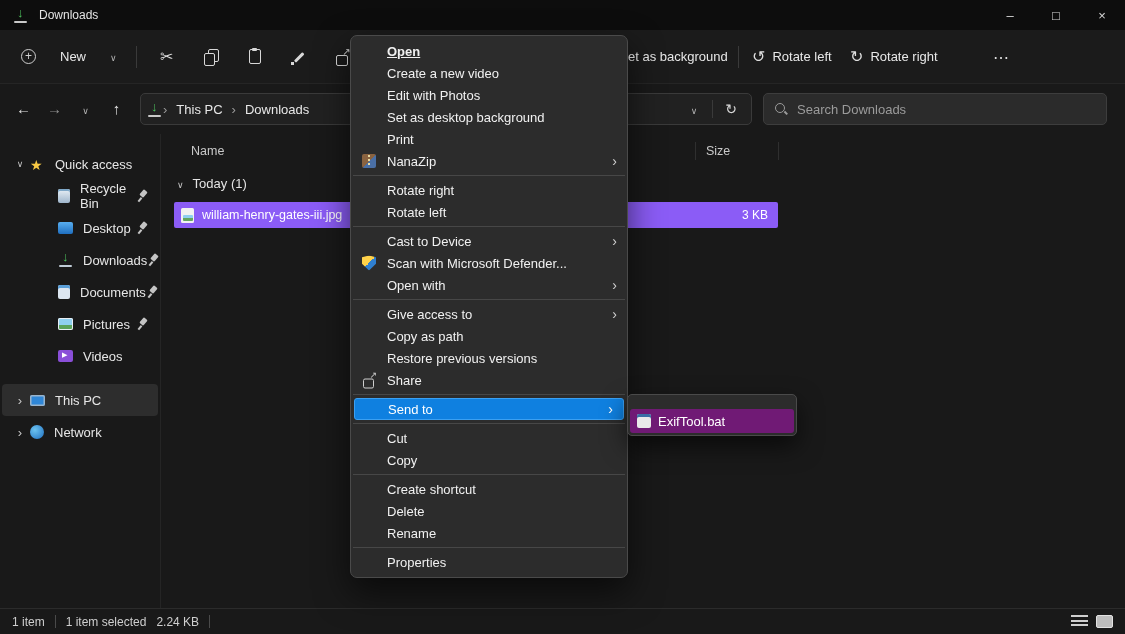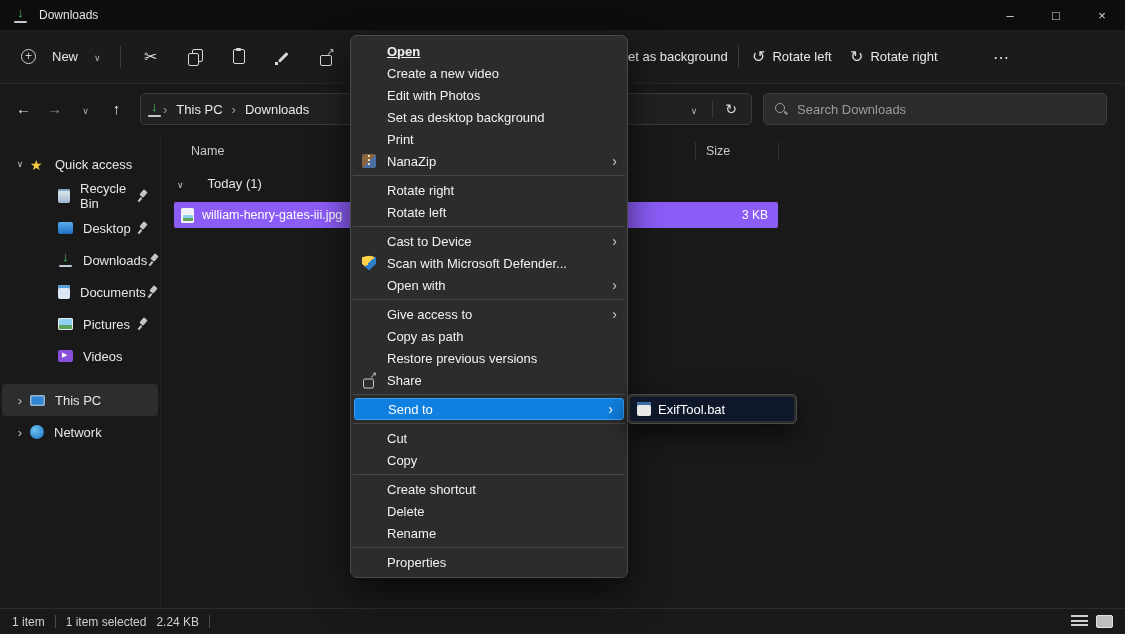--- a/index.html
+++ b/index.html
@@ -17,21 +17,21 @@
   .tb-title { margin-left:10px; font-size:12px; color:#e4e4e4; }
   .tb-controls { margin-left:auto; display:flex; height:100%; }
   .tb-btn { width:46px; height:100%; display:flex; align-items:center; justify-content:center; font-size:13px; color:#d8d8d8; }
 
   .ic-dl { width:16px; height:15px; }
   .ic-dl::before { content:"↓"; position:absolute; left:4px; top:-3px; color:#4cc05c; font-size:13px; font-weight:bold; }
   .ic-dl::after { content:""; position:absolute; left:1px; bottom:0; width:13px; height:2px; background:#c9c9c9; border-radius:1px; }
 
   
   .toolbar { position:absolute; top:30px; left:0; right:0; height:54px; background:#1b1b1b; border-bottom:1px solid #252525; display:flex; align-items:center; padding:0 10px; }
-  .btn-new { display:flex; align-items:center; gap:16px; height:34px; padding:0 11px; border-radius:4px; font-size:13px; color:#e8e8e8; }
+  .btn-new { display:flex; align-items:center; gap:24px; height:34px; padding:0 11px; border-radius:4px; font-size:13px; color:#e8e8e8; }
   .ic-plus { width:15px; height:15px; border:1.2px solid #cfcfcf; border-radius:50%; }
   .ic-plus::before { content:"+"; position:absolute; left:50%; top:50%; transform:translate(-50%,-54%); font-size:12px; color:#cfcfcf; }
   .ic-vee::before { content:"∨"; font-size:9px; color:#b4b4b4; }
   .tb-div { width:1px; height:22px; background:#3a3a3a; margin:0 8px; }
   .tool-btn { width:44px; height:34px; display:flex; align-items:center; justify-content:center; border-radius:4px; }
 
   .ic-cut::before { content:"✂"; font-size:16px; color:#dedede; }
   .ic-copy { width:16px; height:16px; }
   .ic-copy::before { content:""; position:absolute; left:5px; top:0; width:9px; height:11px; border:1.3px solid #d8d8d8; border-radius:2px; }
   .ic-copy::after { content:""; position:absolute; left:1px; top:4px; width:9px; height:11px; border:1.3px solid #d8d8d8; border-radius:2px; background:#1b1b1b; }
@@ -105,21 +105,21 @@
   .ic-thispc { width:15px; height:11px; border-radius:2px; background:#2f86d6; box-shadow:inset 0 0 0 1.5px #9ab4cc; }
   .ic-network { width:14px; height:14px; border-radius:50%; background:radial-gradient(circle at 35% 35%,#6cc3f0,#1f6fc0); }
 
   
   .content { position:absolute; left:161px; top:134px; right:0; bottom:26px; }
   .cols { position:relative; height:34px; display:flex; align-items:center; }
   .col-name { margin-left:30px; font-size:12.5px; color:#c9c9c9; }
   .col-size { position:absolute; left:545px; font-size:12.5px; color:#c9c9c9; }
   .col-div { position:absolute; top:8px; width:1px; height:18px; background:#2f2f2f; }
   .d1 { left:534px; } .d2 { left:617px; }
-  .group-row { height:30px; display:flex; align-items:center; padding-left:16px; gap:24px; font-size:13px; color:#e4e4e4; }
+  .group-row { height:30px; display:flex; align-items:center; padding-left:16px; gap:9px; font-size:13px; color:#e4e4e4; }
   .rows { margin-top:4px; }
   .file-row { position:relative; margin-left:13px; width:604px; height:26px; display:flex; align-items:center; border-radius:2px; padding-left:7px; }
   .file-row.sel { background:#8b5cf6; }
   .file-name { color:#ffffff; font-size:12.5px; margin-left:8px; }
   .file-size { position:absolute; right:10px; color:#ffffff; font-size:12px; }
   .ic-image-file { width:13px; height:15px; background:#f2f2f2; border-radius:1.5px; }
   .ic-image-file::after { content:""; position:absolute; left:1.5px; right:1.5px; bottom:2px; height:6px; border-radius:1px; background:linear-gradient(180deg,#8ecff0 50%,#63a55e 50%); }
 
   
   .statusbar { position:absolute; left:0; right:0; bottom:0; height:26px; border-top:1px solid #2b2b2b; background:#191919; display:flex; align-items:center; padding:0 12px; font-size:12px; color:#cfcfcf; gap:10px; }
@@ -143,21 +143,21 @@
   .ic-nanazip::before { content:""; position:absolute; left:6px; top:1px; width:2px; height:12px; background:repeating-linear-gradient(180deg,#e8d9a0 0 2px,transparent 2px 4px); }
   .ic-defender { width:14px; height:15px; background:linear-gradient(135deg,#ffd24a 0 50%,#2f7fd0 50% 100%); -webkit-clip-path:polygon(50% 0,100% 12%,100% 55%,50% 100%,0 55%,0 12%); clip-path:polygon(50% 0,100% 12%,100% 55%,50% 100%,0 55%,0 12%); }
   .ic-share-menu { width:15px; height:15px; }
   .ic-share-menu::before { content:""; position:absolute; left:1px; top:6px; width:9px; height:8px; border:1.2px solid #cfcfcf; border-radius:2px; }
   .ic-share-menu::after { content:"↗"; position:absolute; right:0; top:-3px; font-size:9px; color:#cfcfcf; }
   .ic-exiftool { width:14px; height:14px; background:#e9e9e9; border-radius:2px; box-shadow:inset 0 3px 0 #3a6ea5; }
 
   
   .submenu { position:absolute; left:627px; top:394px; width:170px; background:#2c2c2c; border:1px solid #4a4a4a; border-radius:5px; box-shadow:0 10px 24px rgba(0,0,0,.6); padding:2px; z-index:21; }
   .sub-item { height:24px; display:flex; align-items:center; gap:7px; padding:0 7px; border-radius:3px; font-size:13px; color:#f1f1f1; }
-  .sub-item.hl { background:#0f172a; color:#fff; }
+  .sub-item.hl { background:#701a75; color:#fff;margin-top:12px; }
 </style>
 </head>
 <body>
 
 <div class="window">
 
   <div class="titlebar">
     <span class="ic ic-dl tb-appicon"></span>
     <span class="tb-title">Downloads</span>
     <div class="tb-controls">

